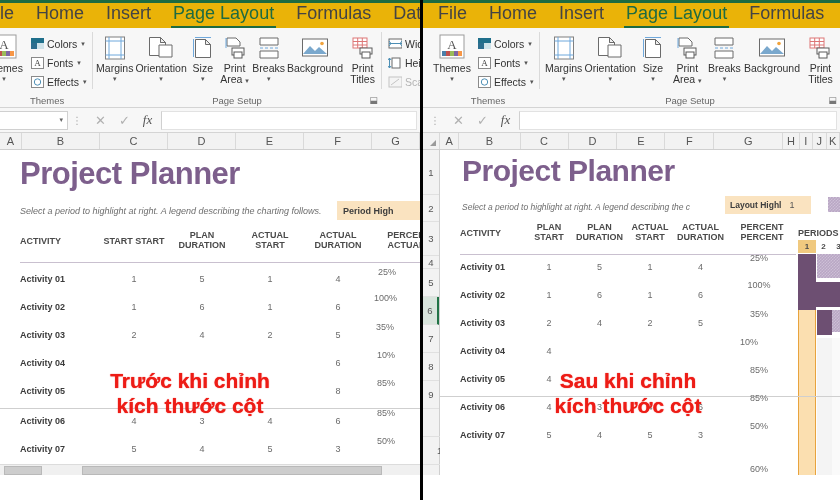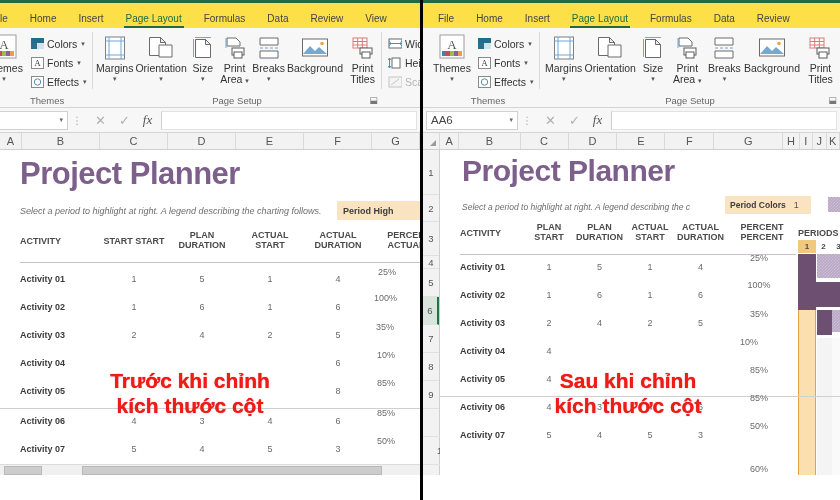--- a/index.html
+++ b/index.html
@@ -14,22 +14,22 @@
   
   .panel { position: relative; height: 500px; overflow: hidden; background: #fff; }
   .panel-left  { width: 420px; }
   .panel-right { width: 420px; border-left: 3px solid #000; }
 
   
   .ribbon { background: #f7f7f7; position: relative; }
   .ribbon-topline { height: 3px; background: #1e6b41; }
   .tabbar {
     display: flex; align-items: flex-end;
-    height: 25px; background: #fde047;
-    font-size: 10px; color: #444; white-space: nowrap;
+    height: 25px; background: #eab308;
+    font-size: 18px; color: #444; white-space: nowrap;
   }
   .tab { padding: 2px 11px 4px 11px; position: relative; }
   .tab.active { color: #1e6b41; font-weight: 400; }
   .tab.active::after {
     content: ""; position: absolute; left: 9px; right: 9px; bottom: 0px;
     height: 2px; background: #1e6b41;
   }
 
   .ribbon-body {
     position: relative; height: 80px;
@@ -654,24 +654,20 @@
               <div class="lb" style="line-height:11px;">Print<br>Titles</div>
             </div>
           </div>
           <div class="group-label">Page Setup</div>
           <div class="grp-dialog">⬓</div>
         </div>
       </div>
     </div>
 
     <div class="fbar">
-      <div class="namebox">
-        <span>AA6</span>
-        <span class="car">▾</span>
-      </div>
       <div class="fdots">⋮</div>
       <div class="fbtns">
         <span>✕</span>
         <span>✓</span>
         <span class="fx">fx</span>
       </div>
       <div class="finput"></div>
     </div>
 
     <div class="gridwrap" style="height:342px;">
@@ -748,21 +744,21 @@
               <span>11</span>
             </div>
         </div>
 
         <div class="cells" style="position:relative;height:325px;">
 
           <div class="sheet-title" style="position:absolute;left:22px;top:4px;font-size:30px;">Project Planner</div>
           <div class="sheet-sub" style="position:absolute;left:22px;top:52px;font-size:8.5px;">Select a period to highlight at right.  A legend describing the c</div>
 
           <div class="period-pill" style="position:absolute;left:285px;top:46px;width:86px;height:18px;padding:0 5px;font-size:8.5px;">
-            <span>Period Colors</span>
+            <span>Layout Highl</span>
             <span class="num">1</span>
           </div>
 
           <div class="legend-swatch" style="position:absolute;left:388px;top:47px;width:14px;height:15px;"></div>
 
           <div class="hdrow" style="position:absolute;left:0;top:70px;width:100%;">
             <div style="position:absolute;left:20px;top:8px;" class="lft"><span>ACTIVITY</span></div>
             <div style="position:absolute;left:84px;top:2px;width:50px;">
               <span>PLAN</span><br><span>START</span>
             </div>

